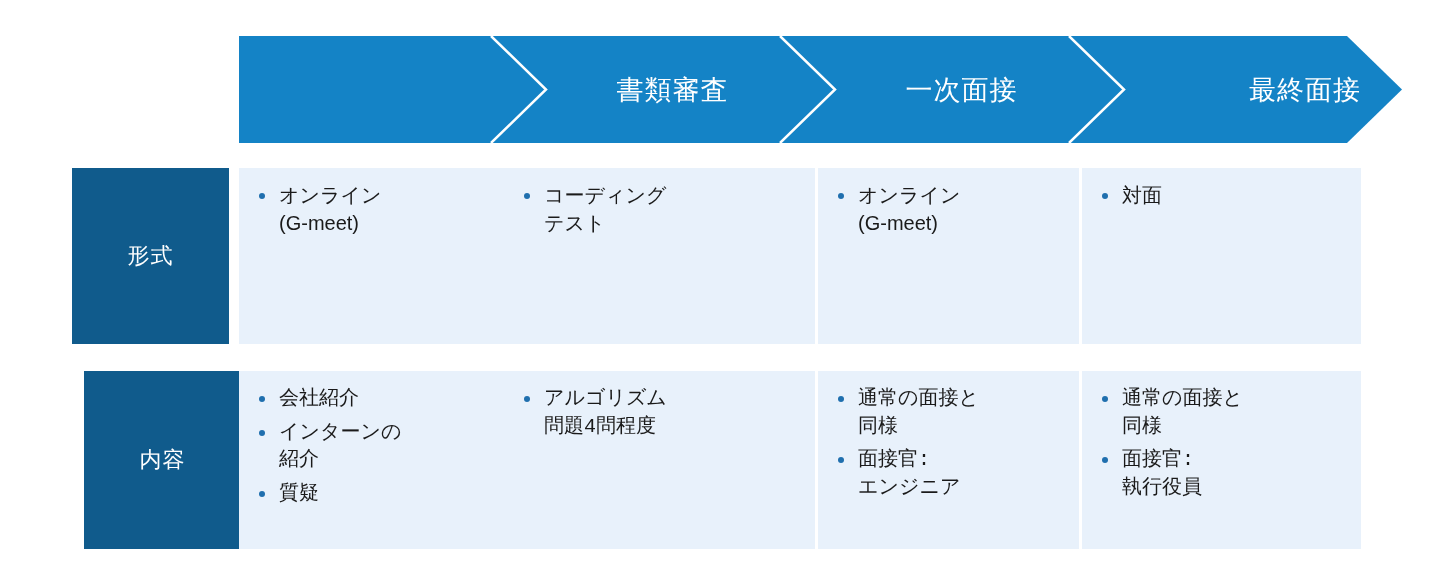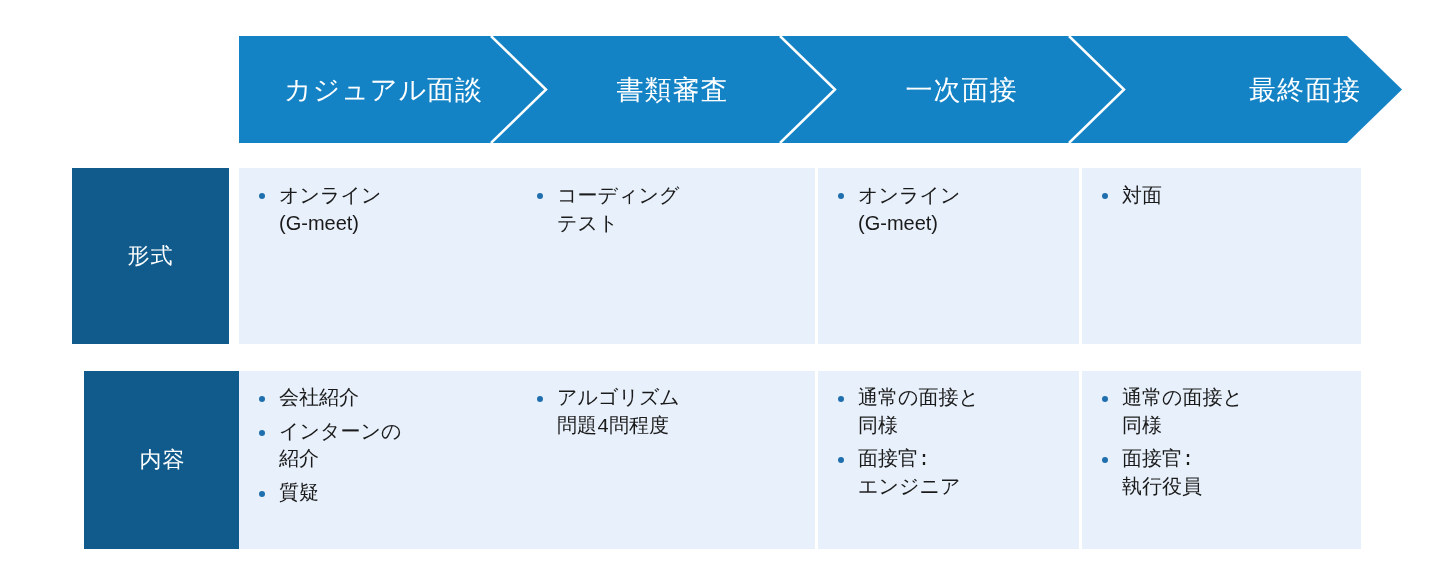--- a/index.html
+++ b/index.html
@@ -67,21 +67,21 @@
 
   .cell {
     position: absolute;
     background: #E8F1FB;
     box-sizing: border-box;
     padding: 14px 14px 10px 14px;
   }
   .cell.r0 { top: 168px; height: 176px; }
   .cell.r1 { top: 371px; height: 178px; font-family: Liberation Mono, monospace; }
   .cell.c0 { left: 239px; width: 282px; }
-  .cell.c1 { left: 517px; width: 338px; }
+  .cell.c1 { left: 504px; width: 338px; }
   .cell.c2 { left: 815px; width: 282px; }
   .cell.c3 { left: 1079px; width: 282px; }
 
   .cell.c2, .cell.c3 { border-left: 3px solid #ffffff; }
 
   ul.bullets {
     list-style: none;
     margin: 0;
     padding: 0;
   }
@@ -111,21 +111,20 @@
 <div id="process-banner">
   <svg viewBox="0 0 1163 107" preserveAspectRatio="none">
 
     <path d="M0,0 L1108,0 L1163,53.5 L1108,107 L0,107 Z" fill="#1483C6"></path>
 
     <polyline points="252,0 307,53.5 252,107" fill="none" stroke="#ffffff" stroke-width="2.5"></polyline>
     <polyline points="541,0 596,53.5 541,107" fill="none" stroke="#ffffff" stroke-width="2.5"></polyline>
     <polyline points="830,0 885,53.5 830,107" fill="none" stroke="#ffffff" stroke-width="2.5"></polyline>
   </svg>
 
-  <div class="stage-label stage-0">カジュアル面談</div>
   <div class="stage-label stage-1">書類審査</div>
   <div class="stage-label stage-2">一次面接</div>
   <div class="stage-label stage-3">最終面接</div>
 </div>
 
 <div class="row-label" id="row-label-0">形式</div>
 <div class="row-label" id="row-label-1">内容</div>
 
 <div class="cell r0 c0">
   <ul class="bullets">

